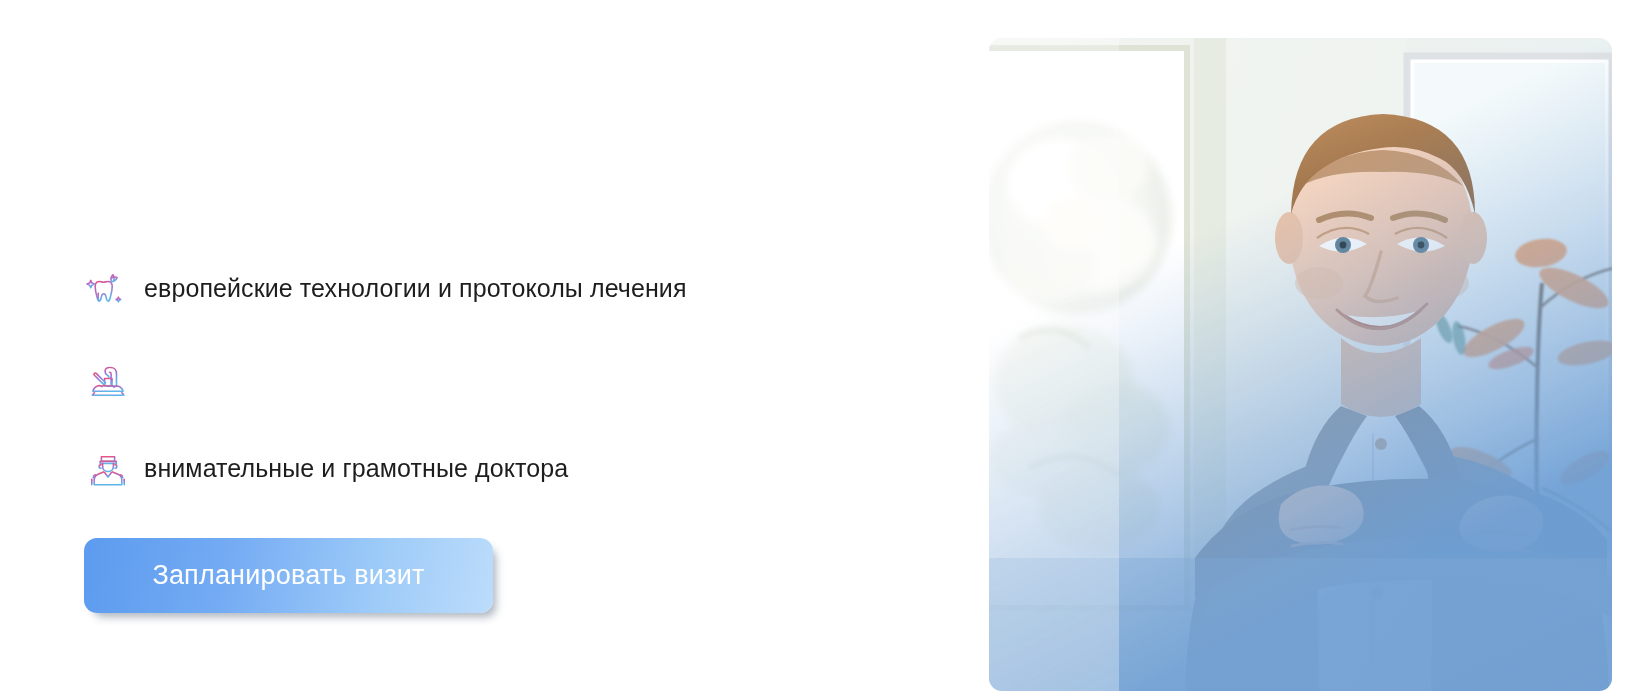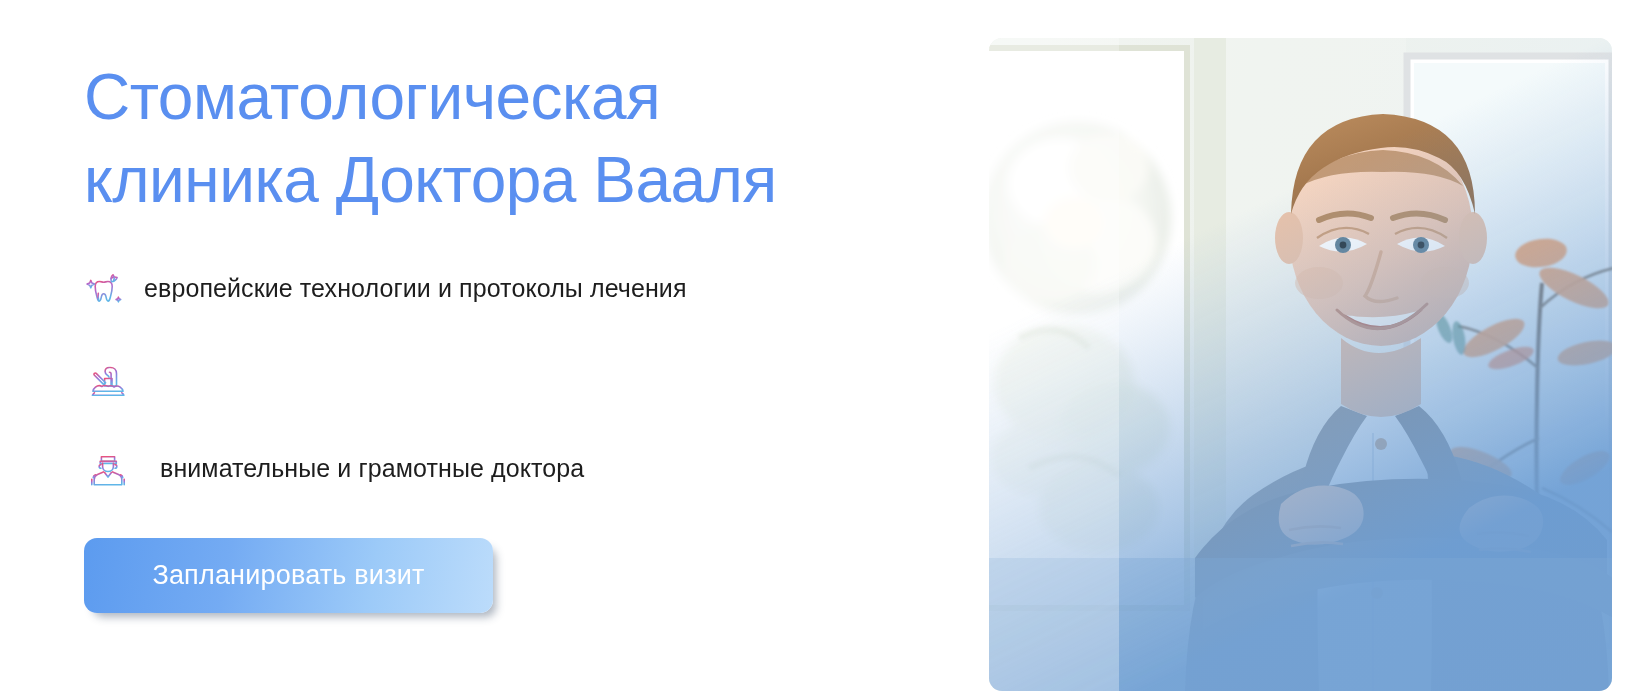--- a/index.html
+++ b/index.html
@@ -21,21 +21,21 @@
     font-weight:400; letter-spacing:-0.5px;
     color:#5a8ff0;
     white-space:pre-line;
   }
 
   .features{ position:absolute; left:0; top:258px; width:860px; }
   .feature{
     display:flex; align-items:center;
     height:60px; margin-bottom:30px;
   }
-  .feature:last-child{ margin-bottom:0;gap:16px; }
+  .feature:last-child{ margin-bottom:0; }
   .feat-icon{
     width:48px; height:48px; flex:0 0 48px;
     margin-right:12px; display:block;
   }
   .feat-text{
     font-family:"Liberation Sans", sans-serif;
     font-size:25px; font-weight:400; letter-spacing:0.1px;
     color:#1d1d1d; white-space:nowrap;
   }
 
@@ -70,22 +70,20 @@
     pointer-events:none;
   }
 </style>
 </head>
 <body>
 
 <div class="page">
 
   <div class="left">
 
-    <h1 class="headline">Стоматологическая
-клиника Доктора Вааля</h1>
 
     <div class="features">
 
       <div class="feature">
         <span class="feat-icon">
           <svg viewBox="0 0 48 48" xmlns="http://www.w3.org/2000/svg">
             <defs>
               <linearGradient id="g1" x1="0" y1="0" x2="0.35" y2="1">
                 <stop offset="0%" stop-color="#e8537f"></stop>
                 <stop offset="45%" stop-color="#b06ad0"></stop>

